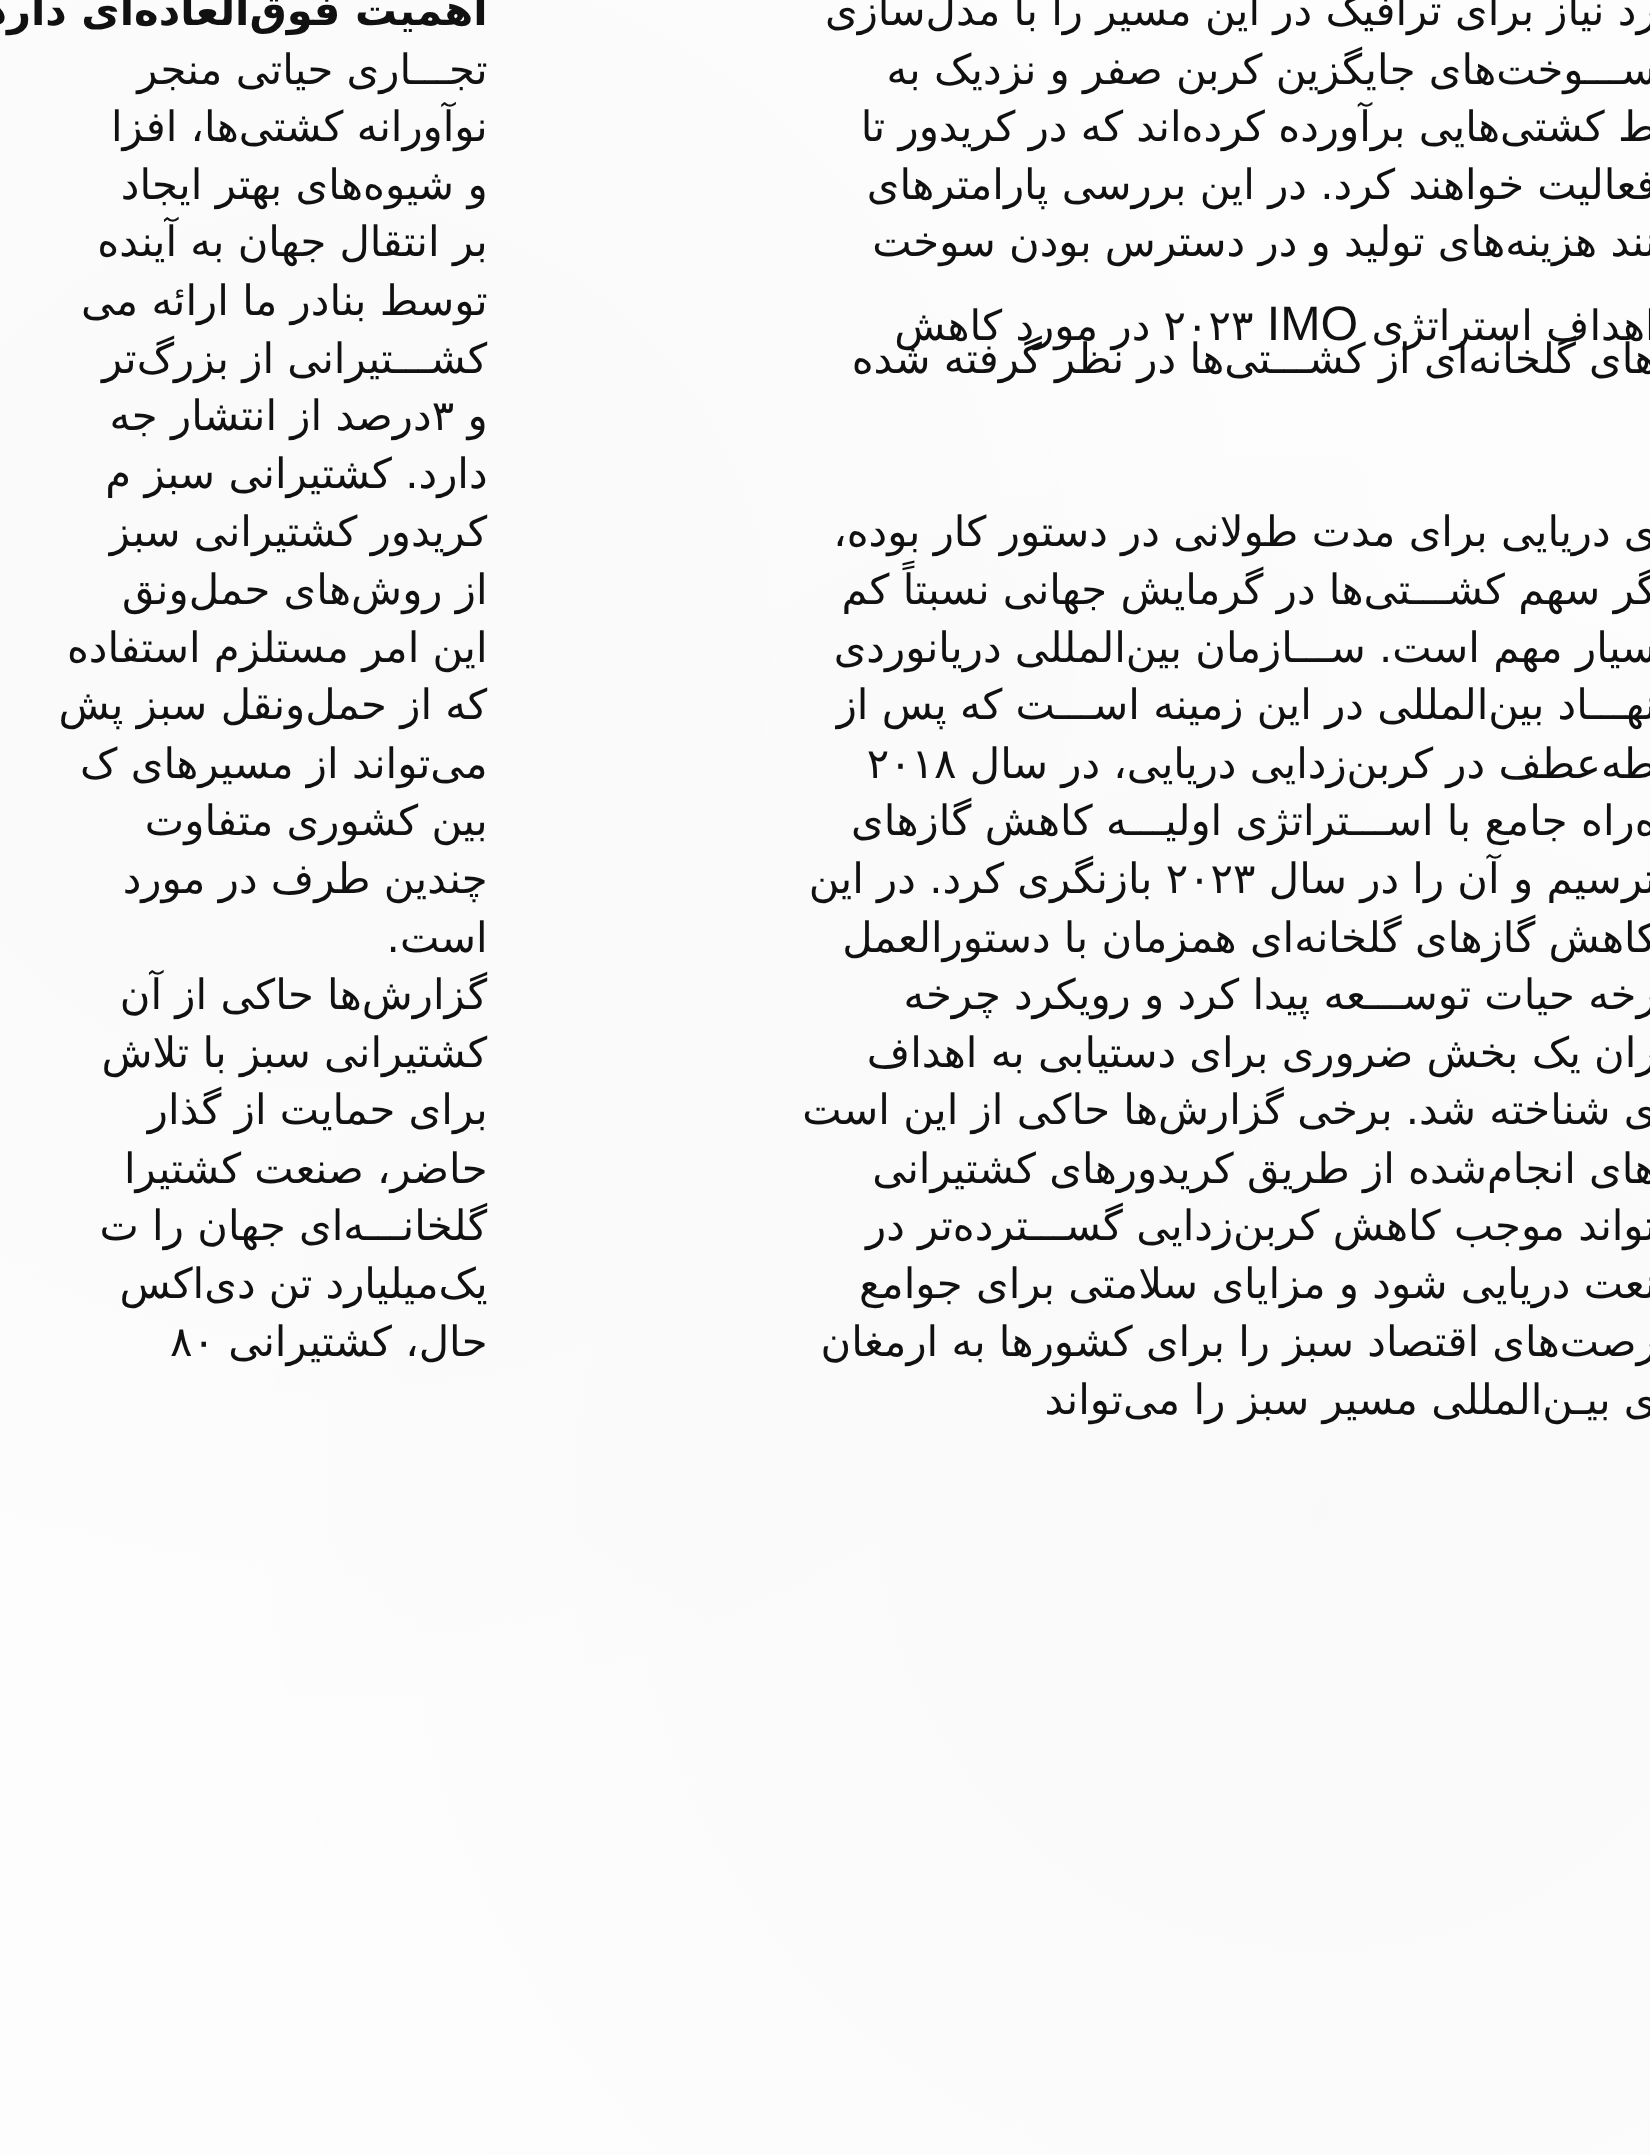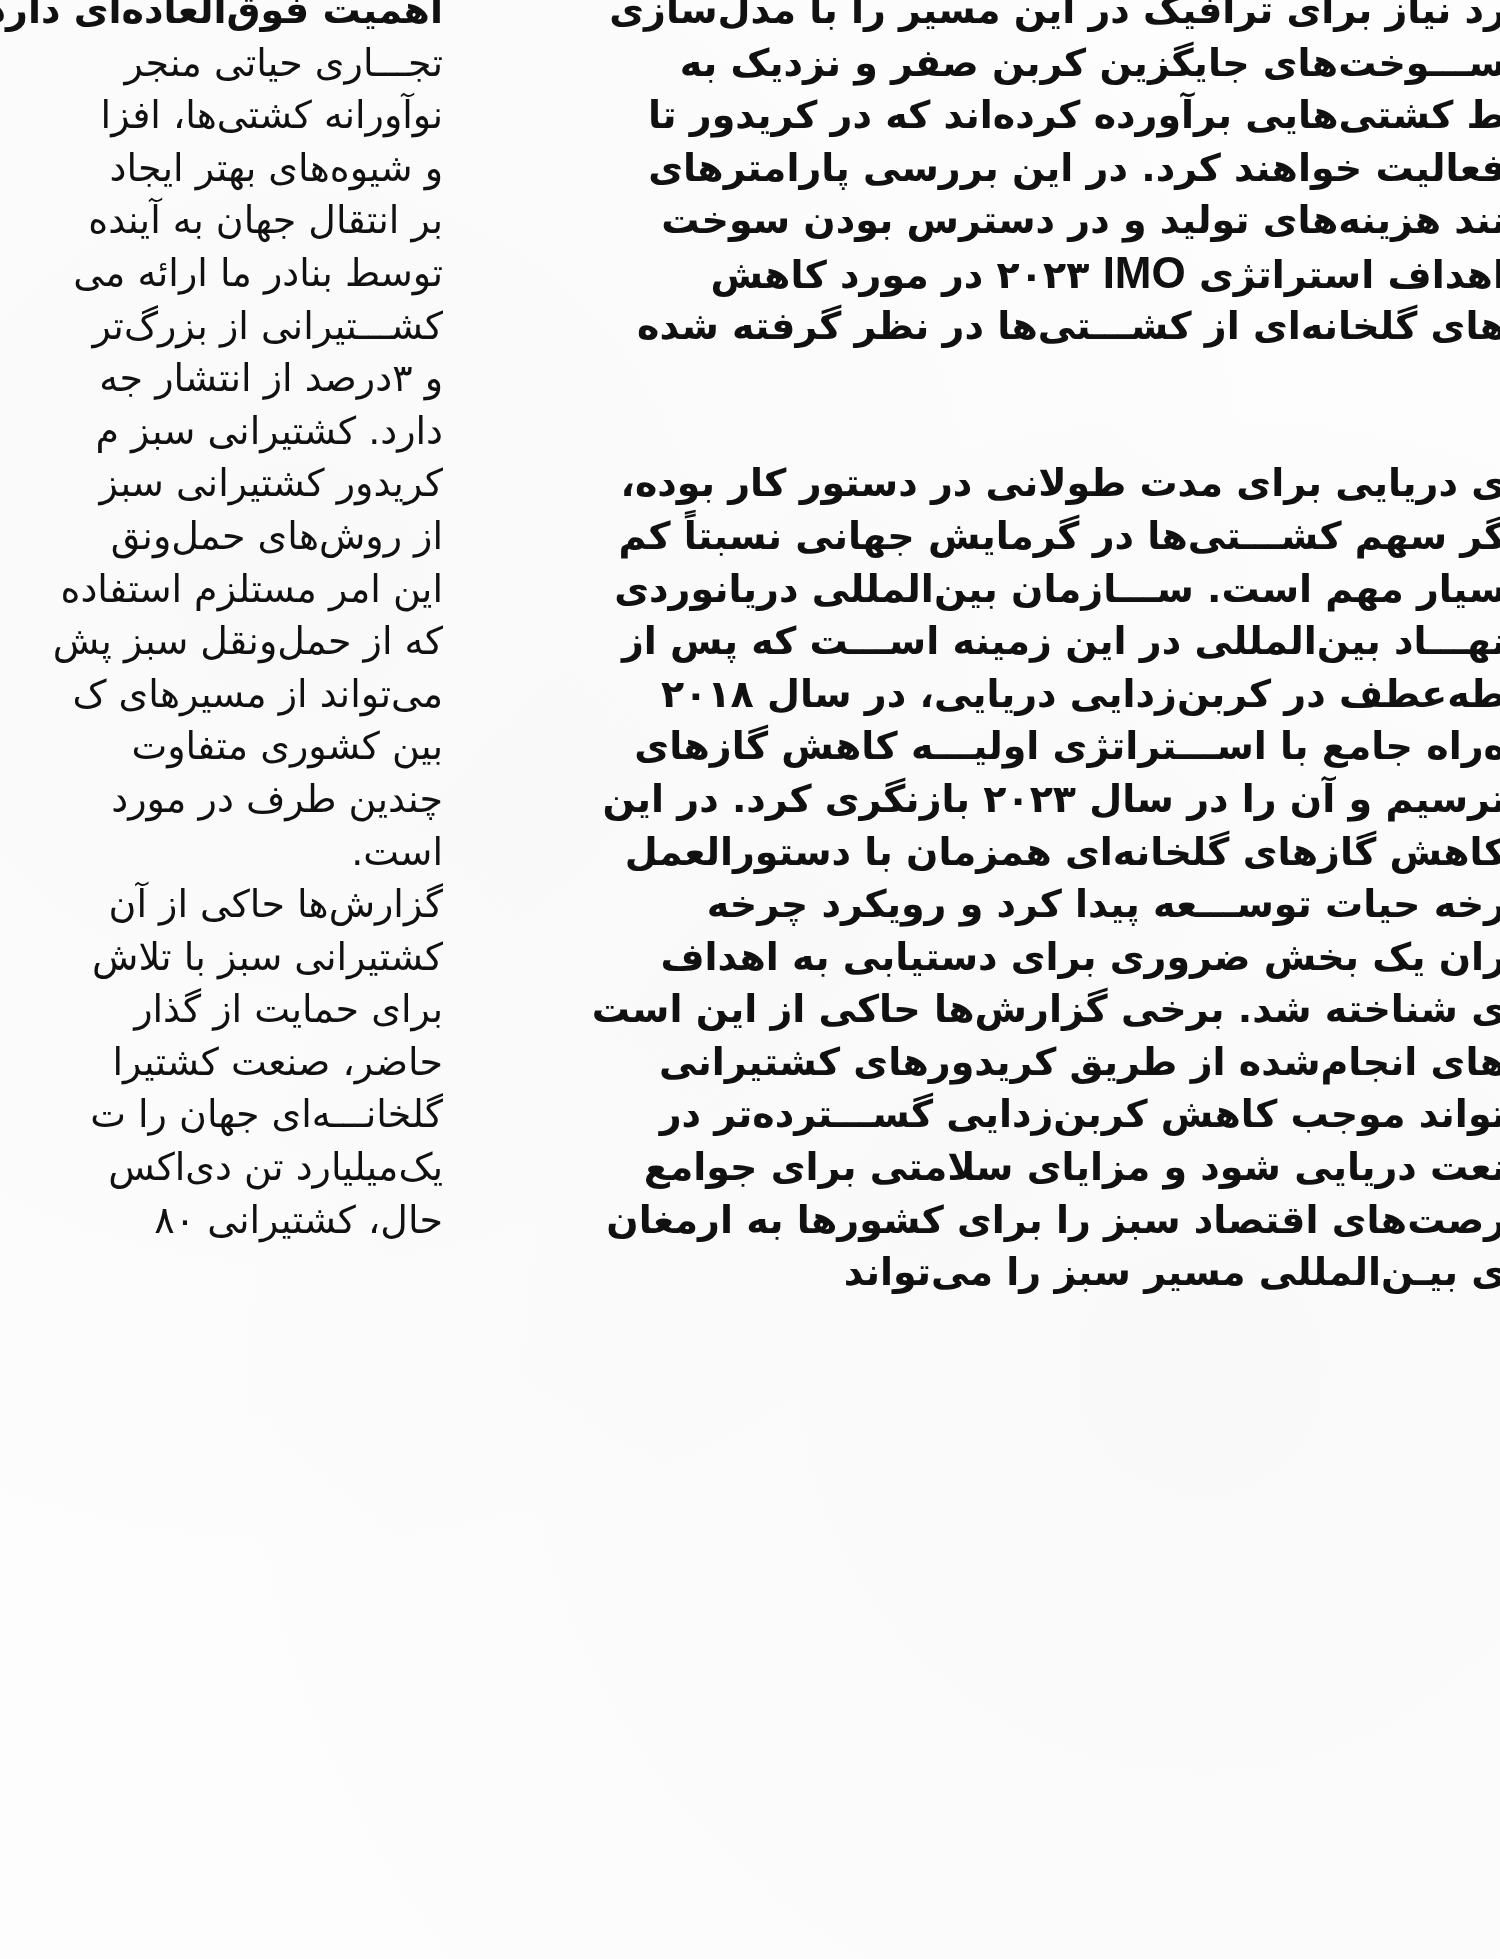--- a/index.html
+++ b/index.html
@@ -33,21 +33,20 @@
     .col-left {
       left: 0;
       width: 443px;
       height: 1959px;
     }
     
     .col-right {
       left: 535px;
       width: 965px;
       height: 1959px;
-      font-weight: bold;
     }
     .col-inner {
       position: absolute;
       top: -16px;
       right: 0;
       white-space: nowrap;
     }
     .col-right .col-inner {
       right: -6px;
     }
@@ -65,20 +64,21 @@
     }
     .line.blank {
       visibility: hidden;
     }
     .latin {
       font-family: "Liberation Sans", sans-serif;
       font-size: 44px;
       unicode-bidi: isolate;
       direction: ltr;
       display: inline-block;
+      margin-top: 22px;
     }
   </style>
 </head>
 <body>
 
 <div class="page">
 
   <div class="column col-left">
     <div class="col-inner" id="left-inner">
       <span class="line bold">اهمیت فوق‌العاده‌ای دارد</span>

